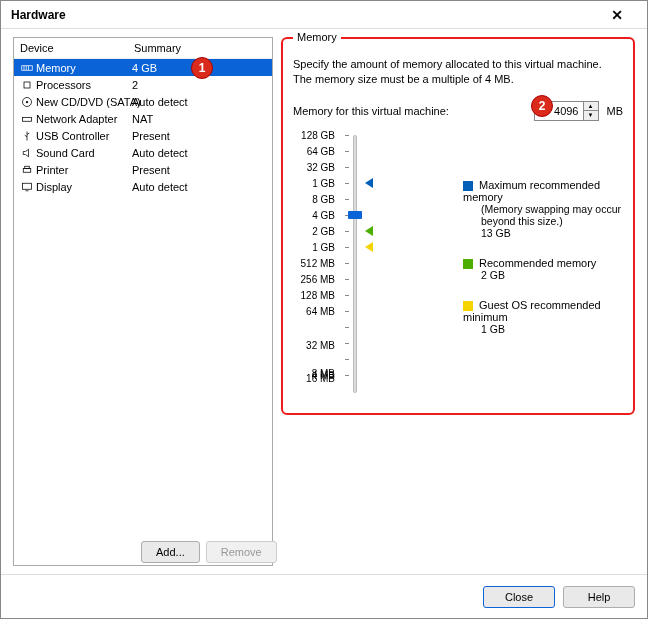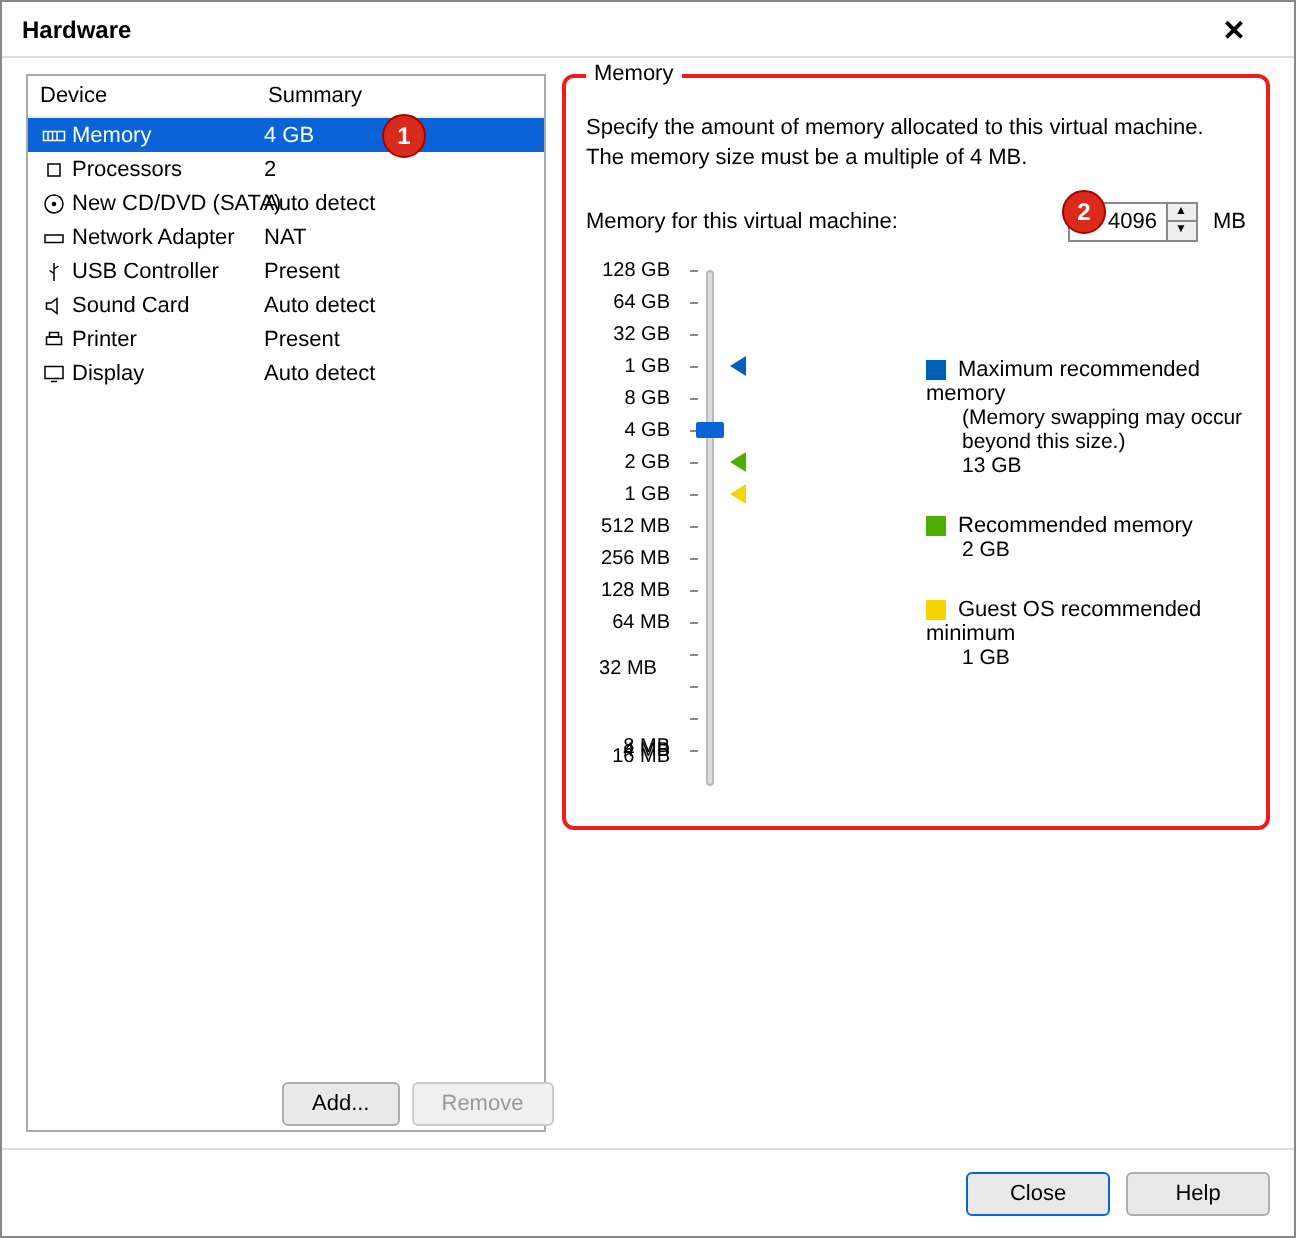--- a/index.html
+++ b/index.html
@@ -207,21 +207,21 @@
           <div class="tick-label" style="top: 107px;">1 GB</div>
           <div class="tick" style="top: 112px;"></div>
           <div class="tick-label" style="top: 123px;">512 MB</div>
           <div class="tick" style="top: 128px;"></div>
           <div class="tick-label" style="top: 139px;">256 MB</div>
           <div class="tick" style="top: 144px;"></div>
           <div class="tick-label" style="top: 155px;">128 MB</div>
           <div class="tick" style="top: 160px;"></div>
           <div class="tick-label" style="top: 171px;">64 MB</div>
           <div class="tick" style="top: 176px;"></div>
-          <div class="tick-label" style="top: 194px; text-align: center;">32 MB</div>
+          <div class="tick-label" style="top: 205px;">32 MB</div>
           <div class="tick" style="top: 192px;"></div>
           <div class="tick-label" style="top: 203px; margin-top: 35px;">16 MB</div>
           <div class="tick" style="top: 208px;"></div>
           <div class="tick-label" style="top: 233px;">8 MB</div>
           <div class="tick" style="top: 224px;"></div>
           <div class="tick-label" style="top: 235px;">4 MB</div>
           <div class="tick" style="top: 240px;"></div>
           <div class="thumb" style="top: 76px;"></div>
           <div class="marker blue" style="top: 43px;"></div>
           <div class="marker green" style="top: 91px;"></div>

